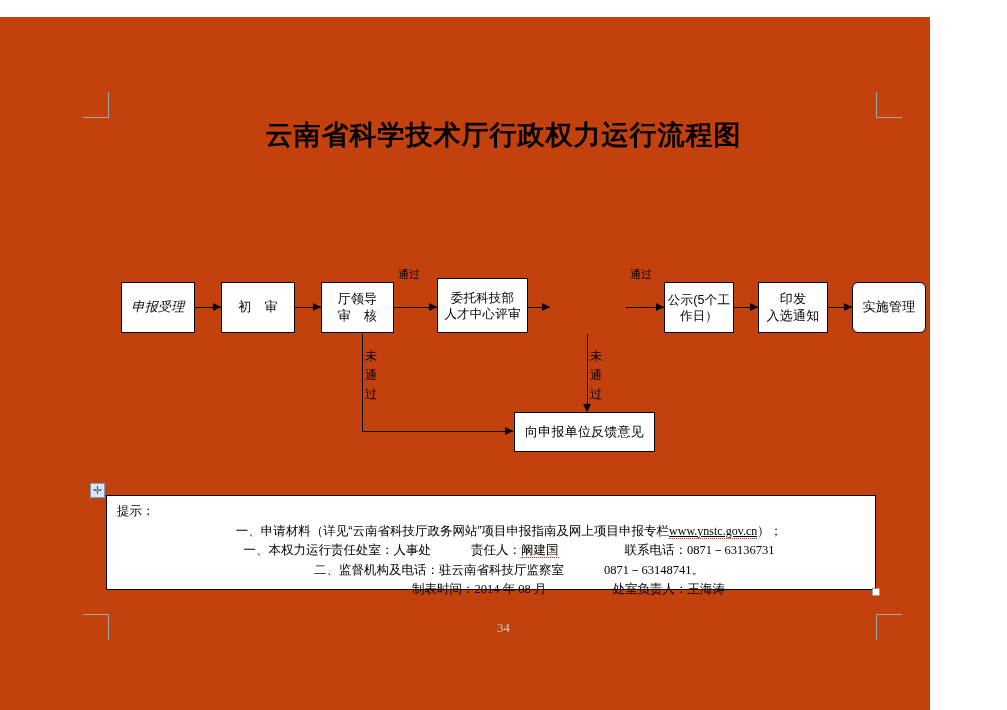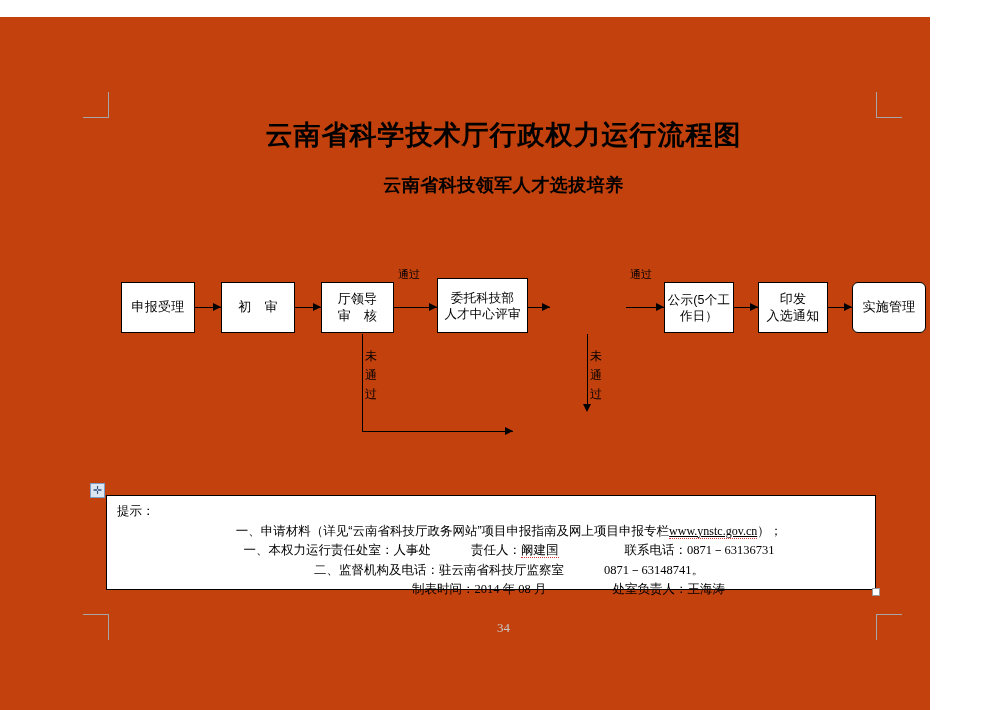--- a/index.html
+++ b/index.html
@@ -223,21 +223,20 @@
 <body>
 
 <div id="page">
 
   <div class="crop-mark crop-tl"></div>
   <div class="crop-mark crop-tr"></div>
   <div class="crop-mark crop-bl"></div>
   <div class="crop-mark crop-br"></div>
 
   <div id="main-title">云南省科学技术厅行政权力运行流程图</div>
-  <div id="sub-title">云南省科技领军人才选拔培养</div>
 
   <div id="flowchart">
 
     <div class="hline" style="left:195px; top:290px; width:26px;"></div>
     <div class="arrow-r" style="left:213px; top:286px;"></div>
 
     <div class="hline" style="left:295px; top:290px; width:26px;"></div>
     <div class="arrow-r" style="left:313px; top:286px;"></div>
 
     <div class="hline" style="left:394px; top:290px; width:43px;"></div>
@@ -270,21 +269,21 @@
       <span>通</span>
       <span>过</span>
     </div>
 
     <div class="vlabel" style="left:589px; top:330px;">
       <span>未</span>
       <span>通</span>
       <span>过</span>
     </div>
 
-    <div class="fbox" style="left:121px; top:265px; width:74px; height:51px;">
+    <div class="fbox" style="left:121px; top:265px; width:74px; height:51px;font-style:italic;">
       <div class="inner">
         <span class="l">申报受理</span>
       </div>
     </div>
 
     <div class="fbox" style="left:221px; top:265px; width:74px; height:51px;">
       <div class="inner">
         <span class="l">初　审</span>
       </div>
     </div>
@@ -317,20 +316,25 @@
         <span class="l">入选通知</span>
       </div>
     </div>
 
     <div class="fbox" style="left:852px; top:265px; width:74px; height:51px;border-radius:6px;">
       <div class="inner">
         <span class="l">实施管理</span>
       </div>
     </div>
 
+    <div class="fbox" style="left:514px; top:395px; width:141px; height:40px;">
+      <div class="inner">
+        <span class="l">向申报单位反馈意见</span>
+      </div>
+    </div>
 
   </div>
 
   <div id="table-move-handle">✛</div>
 
   <div id="notes-table">
     <div id="notes-inner">
       <div class="note-line">提示：</div>
 
       <div class="note-line note-indent">

